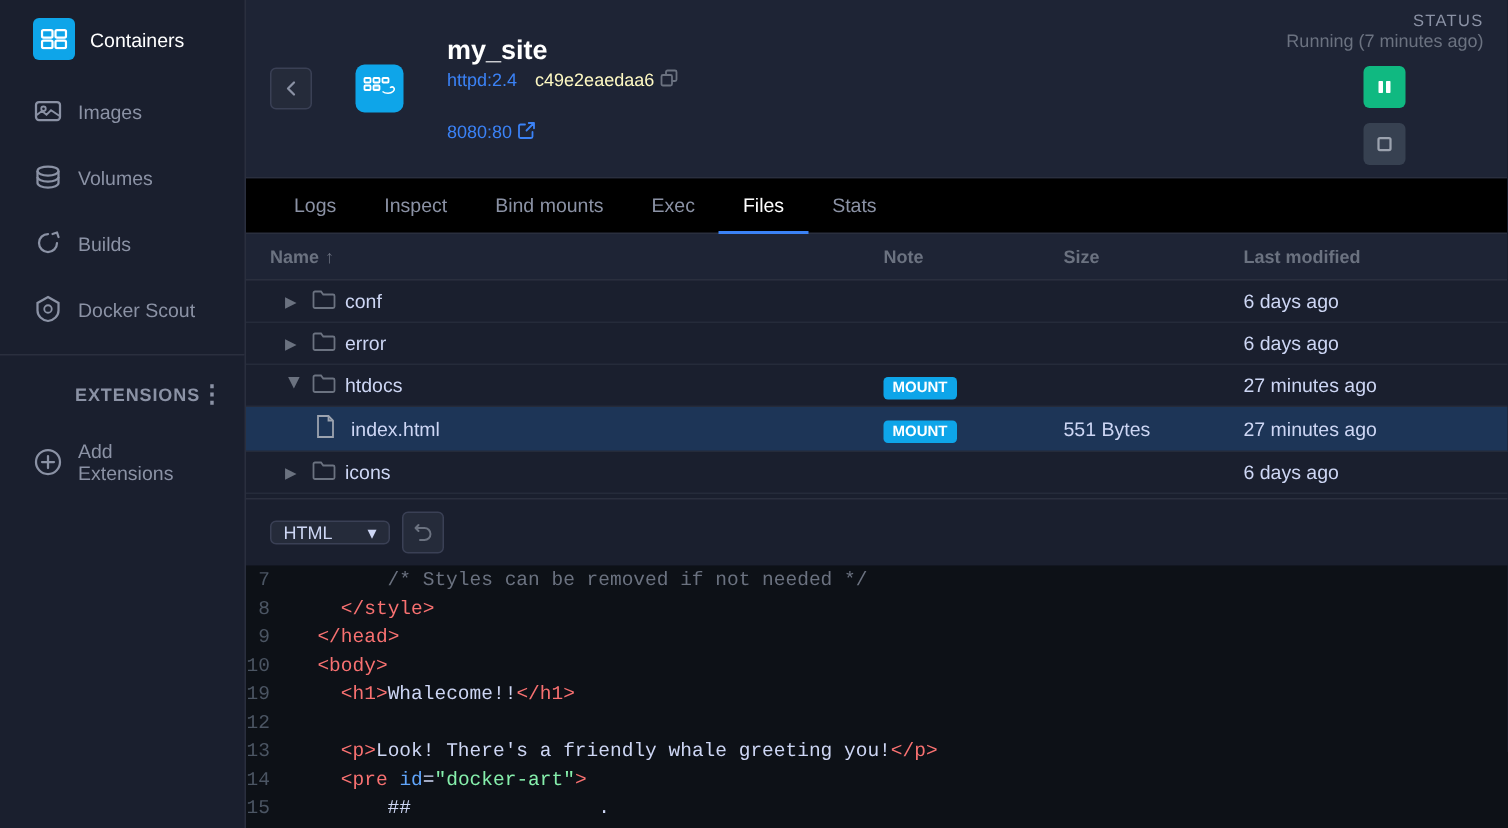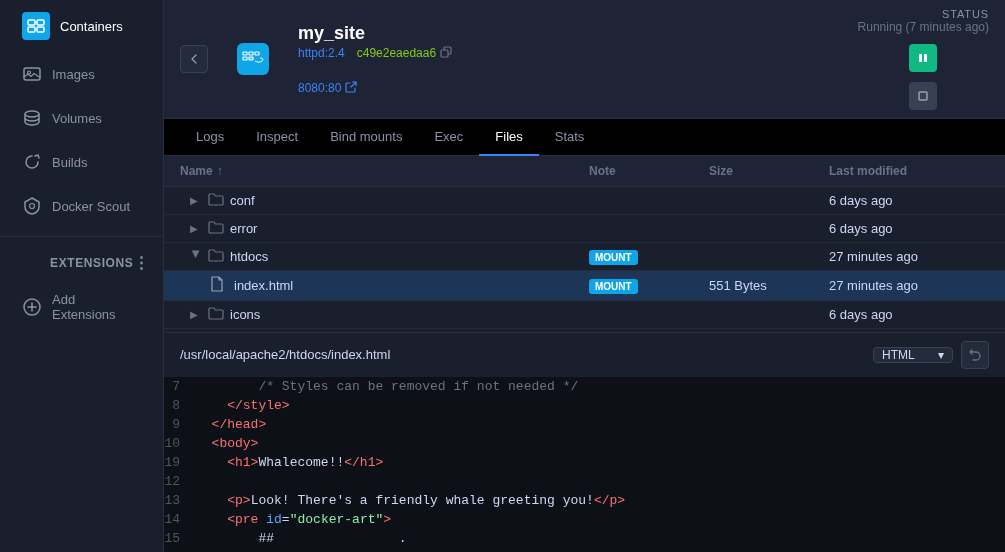--- a/index.html
+++ b/index.html
@@ -122,21 +122,21 @@
       font-size: 18px;
       font-weight: 600;
       color: #ffffff;
     }
     .container-link {
       color: #3b82f6;
       font-size: 12px;
       text-decoration: none;
     }
     .container-id {
-      color: #84cc16;
+      color: #fef9c3;
       font-size: 12px;
       display: flex;
       align-items: center;
       gap: 4px;
     }
     .container-port {
       color: #3b82f6;
       font-size: 12px;
       display: flex;
       align-items: center;
@@ -596,21 +596,20 @@
           </div>
           <div></div>
           <div></div>
           <div>6 days ago</div>
         </div>
 
       </div>
     </div>
 
     <div class="file-path-bar">
-      <span>/usr/local/apache2/htdocs/index.html</span>
       <div class="format-select">
         <div class="select-dropdown">
           <span>HTML</span>
           <span>▾</span>
         </div>
         <div class="undo-btn">
           <svg width="14" height="14" viewBox="0 0 14 14" fill="none">
             <path d="M2 4l2-2M2 4l2 2M2 4h6a4 4 0 110 8H5" stroke="#6b7280" stroke-width="1.3" stroke-linecap="round" stroke-linejoin="round"></path>
           </svg>
         </div>

